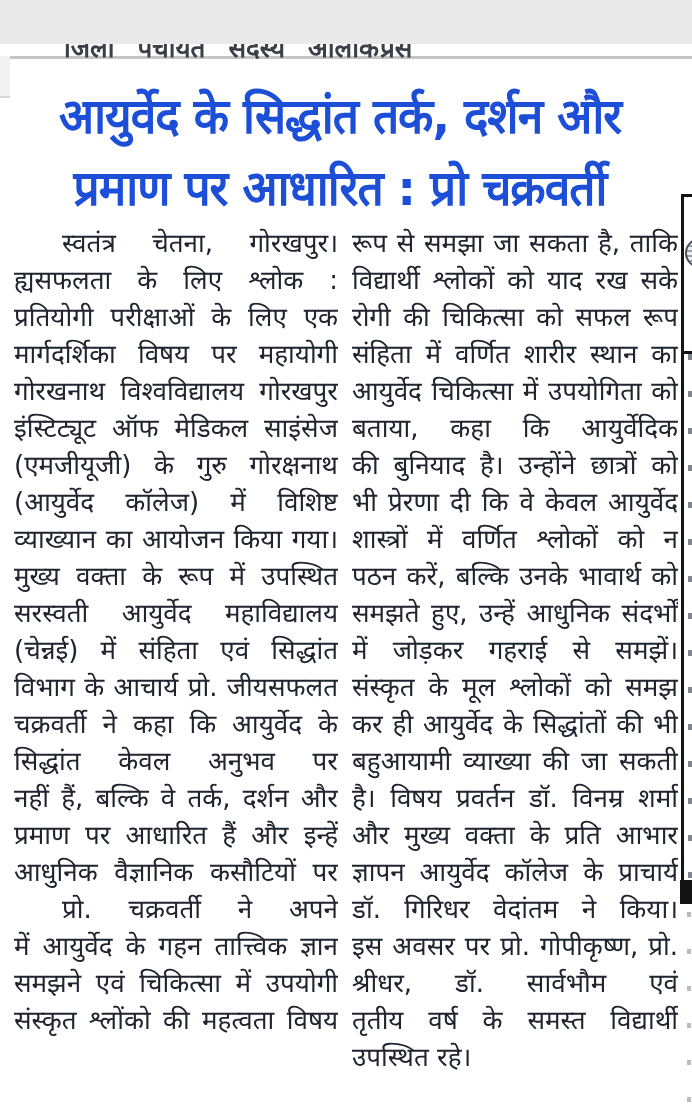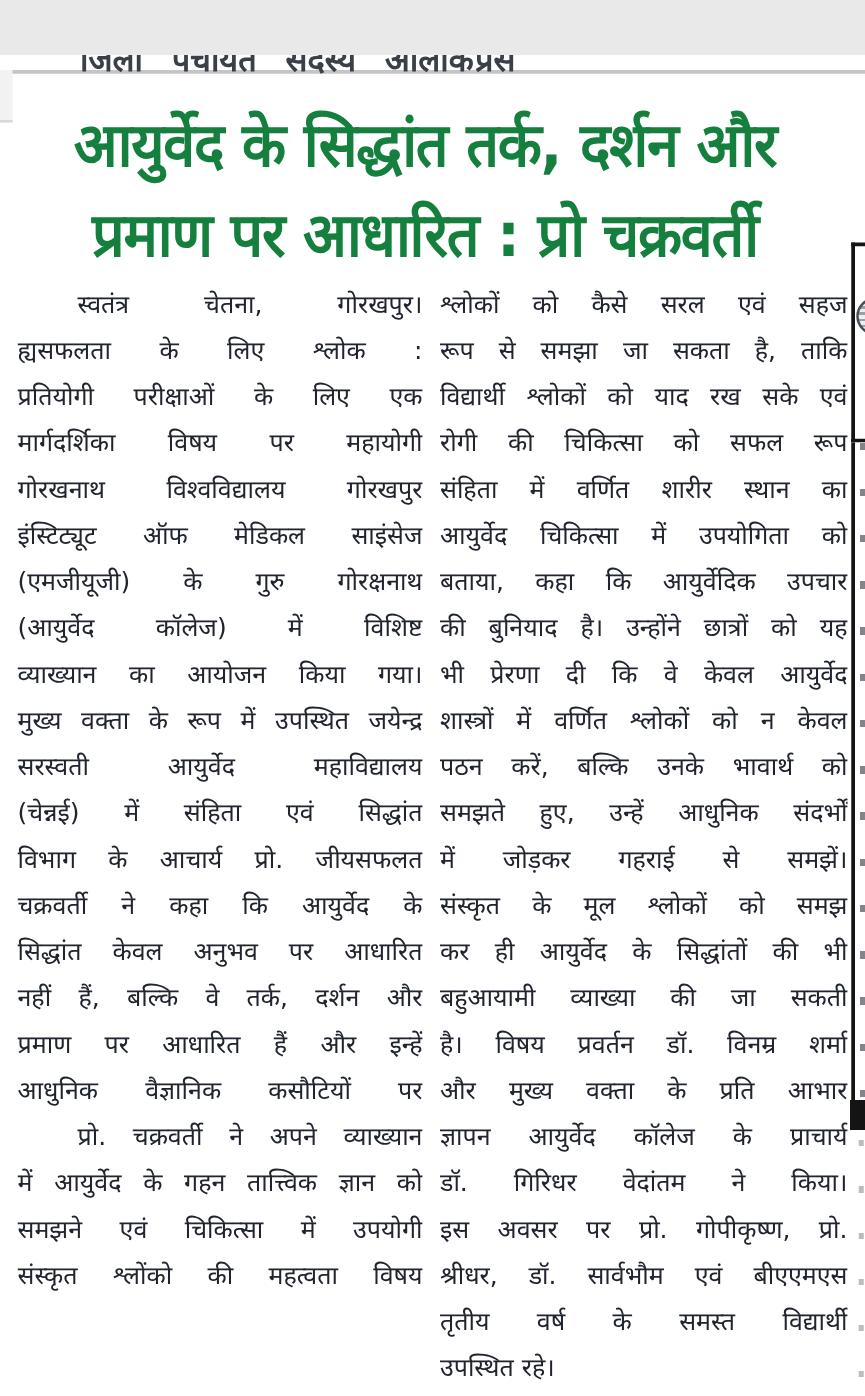--- a/index.html
+++ b/index.html
@@ -13,30 +13,30 @@
   }
   
   .top-strip{position:absolute;top:0;left:0;width:692px;height:27px;overflow:hidden;}
   .top-rule{position:absolute;top:12px;left:0;width:692px;height:3px;background:#c5c5c5;}
   .top-frag{position:absolute;top:-15px;font-size:26px;font-weight:600;color:#3a3f48;word-spacing:14px;white-space:nowrap;}
   .top-frag.left{left:64px;}
   .top-frag.right{left:380px;}
   .left-edge{position:absolute;top:12px;left:0;width:10px;height:40px;background:#f2f2f2;border-bottom:2px solid #d8d8d8;}
 
   
-  .headline{position:absolute;top:34px;left:0;width:680px;text-align:center;color:#15803d;}
+  .headline{position:absolute;top:34px;left:0;width:680px;text-align:center;color:#1d4ed8;}
   .headline .hl{font-size:46px;font-weight:800;line-height:72px;height:72px;letter-spacing:-1px;transform:scaleY(1.06);transform-origin:top;}
 
   
   .columns{position:absolute;top:181px;left:14px;width:664px;display:flex;gap:14px;}
   .col{flex:0 0 auto;}
   .col.c0{width:324px;}
   .col.c1{width:326px;}
   .line{
-    font-size:20px;line-height:37px;height:37px;
+    font-size:26px;line-height:37px;height:37px;
     color:#20242e;
     text-align:justify;text-align-last:justify;
     overflow:hidden;white-space:normal;
   }
   .line.end{text-align-last:left;}
   .line.indent{text-indent:48px;}
 
   
   .side-box{position:absolute;left:681px;top:150px;width:11px;height:160px;background:#fff;border-left:3px solid #141414;border-top:3px solid #141414;border-bottom:3px solid #141414;z-index:5;box-sizing:border-box;}
   .emblem-circle{position:absolute;left:685px;top:194px;width:26px;height:26px;border-radius:50%;border:2px solid #4a4f57;background:repeating-linear-gradient(to bottom,#9aa0a8 0 2px,#eceff1 2px 5px);z-index:6;}
@@ -81,21 +81,20 @@
         <div class="line">सिद्धांत केवल अनुभव पर आधारित</div>
         <div class="line">नहीं हैं, बल्कि वे तर्क, दर्शन और</div>
         <div class="line">प्रमाण पर आधारित हैं और इन्हें</div>
         <div class="line">आधुनिक वैज्ञानिक कसौटियों पर</div>
         <div class="line indent">प्रो. चक्रवर्ती ने अपने व्याख्यान</div>
         <div class="line">में आयुर्वेद के गहन तात्त्विक ज्ञान को</div>
         <div class="line">समझने एवं चिकित्सा में उपयोगी</div>
         <div class="line">संस्कृत श्लोंको की महत्वता विषय</div>
       </div>
     <div class="col c1">
-        <div class="line">श्लोकों को कैसे सरल एवं सहज</div>
         <div class="line">रूप से समझा जा सकता है, ताकि</div>
         <div class="line">विद्यार्थी श्लोकों को याद रख सके एवं</div>
         <div class="line">रोगी की चिकित्सा को सफल रूप</div>
         <div class="line">संहिता में वर्णित शारीर स्थान का</div>
         <div class="line">आयुर्वेद चिकित्सा में उपयोगिता को</div>
         <div class="line">बताया, कहा कि आयुर्वेदिक उपचार</div>
         <div class="line">की बुनियाद है। उन्होंने छात्रों को यह</div>
         <div class="line">भी प्रेरणा दी कि वे केवल आयुर्वेद</div>
         <div class="line">शास्त्रों में वर्णित श्लोकों को न केवल</div>
         <div class="line">पठन करें, बल्कि उनके भावार्थ को</div>

